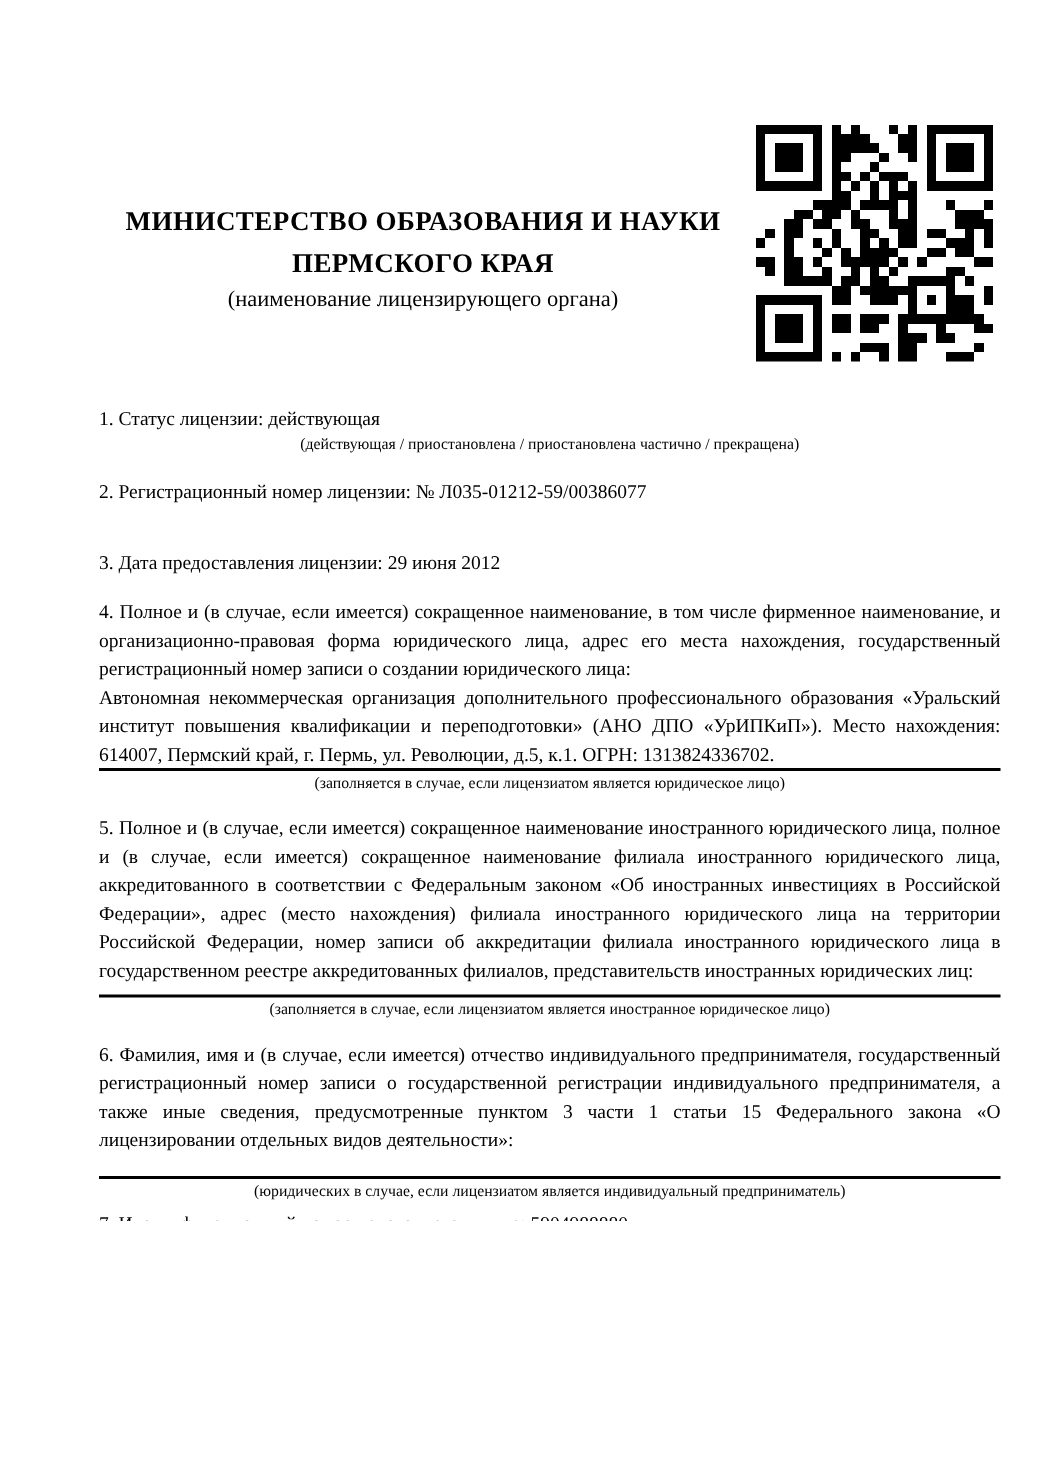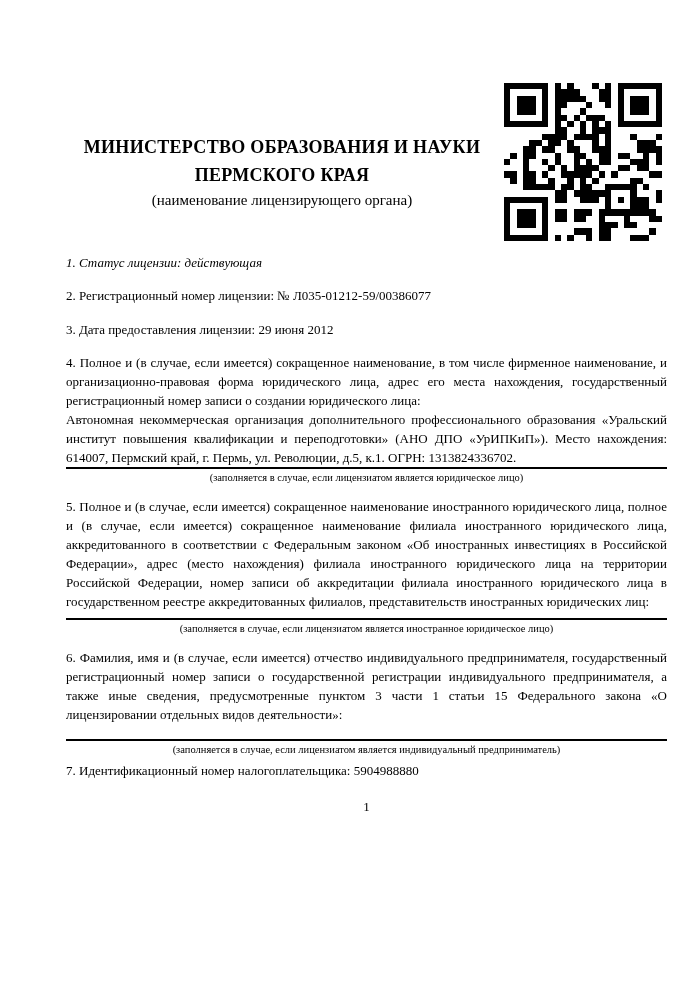--- a/index.html
+++ b/index.html
@@ -53,23 +53,23 @@
     text-align: center;
     font-size: 13px;
     line-height: 19px;
   }
 
   .item {
     font-size: 13px;
     line-height: 19px;
   }
   .para { text-align: justify; }
-  .sec-1 { margin-top: 12px; font-style: italic; }
+  .sec-1 { margin-top: 28px; }
   .sec-2 { margin-top: 14px; }
-  .sec-3 { margin-top: 15px; }
+  .sec-3 { margin-top: 28px; }
   .sec-4 { margin-top: 14px; }
   .sec-5 { margin-top: 12px; }
   .sec-6 { margin-top: 12px; }
   .sec-7 { margin-top: 4px; }
 
   .small-note {
     font-size: 10.5px;
     line-height: 14px;
     text-align: center;
     margin-top: 2px;
@@ -415,20 +415,21 @@
           <rect x="20" y="24" width="1" height="1" fill="#000000"></rect>
           <rect x="21" y="24" width="1" height="1" fill="#000000"></rect>
           <rect x="22" y="24" width="1" height="1" fill="#000000"></rect>
         </svg>
     </div>
   </div>
 
 
   <div class="item sec-1">
     <div>1. Статус лицензии: действующая</div>
+    <div class="small-note">(действующая / приостановлена / приостановлена частично / прекращена)</div>
   </div>
 
   <div class="item sec-2">
     <div>2. Регистрационный номер лицензии: № Л035-01212-59/00386077</div>
   </div>
 
   <div class="item sec-3">
     <div>3. Дата предоставления лицензии: 29 июня 2012</div>
   </div>
 
@@ -440,21 +441,21 @@
 
   <div class="item sec-5">
     <div class="para">5. Полное и (в случае, если имеется) сокращенное наименование иностранного юридического лица, полное и (в случае, если имеется) сокращенное наименование филиала иностранного юридического лица, аккредитованного в соответствии с Федеральным законом «Об иностранных инвестициях в Российской Федерации», адрес (место нахождения) филиала иностранного юридического лица на территории Российской Федерации, номер записи об аккредитации филиала иностранного юридического лица в государственном реестре аккредитованных филиалов, представительств иностранных юридических лиц:</div>
     <div class="fill-line short-gap"></div>
     <div class="small-note">(заполняется в случае, если лицензиатом является иностранное юридическое лицо)</div>
   </div>
 
   <div class="item sec-6">
     <div class="para">6. Фамилия, имя и (в случае, если имеется) отчество индивидуального предпринимателя, государственный регистрационный номер записи о государственной регистрации индивидуального предпринимателя, а также иные сведения, предусмотренные пунктом 3 части 1 статьи 15 Федерального закона «О лицензировании отдельных видов деятельности»:</div>
     <div class="fill-line tall-gap"></div>
-    <div class="small-note">(заполняется в случае, если лицензиатом является индивидуальный предприниматель)</div>
+    <div class="small-note">(юридических в случае, если лицензиатом является индивидуальный предприниматель)</div>
   </div>
 
   <div class="item sec-7">
     <div>7. Идентификационный номер налогоплательщика: 5904988880</div>
   </div>
 
   <div class="page-number">1</div>
 
 </div>
 

